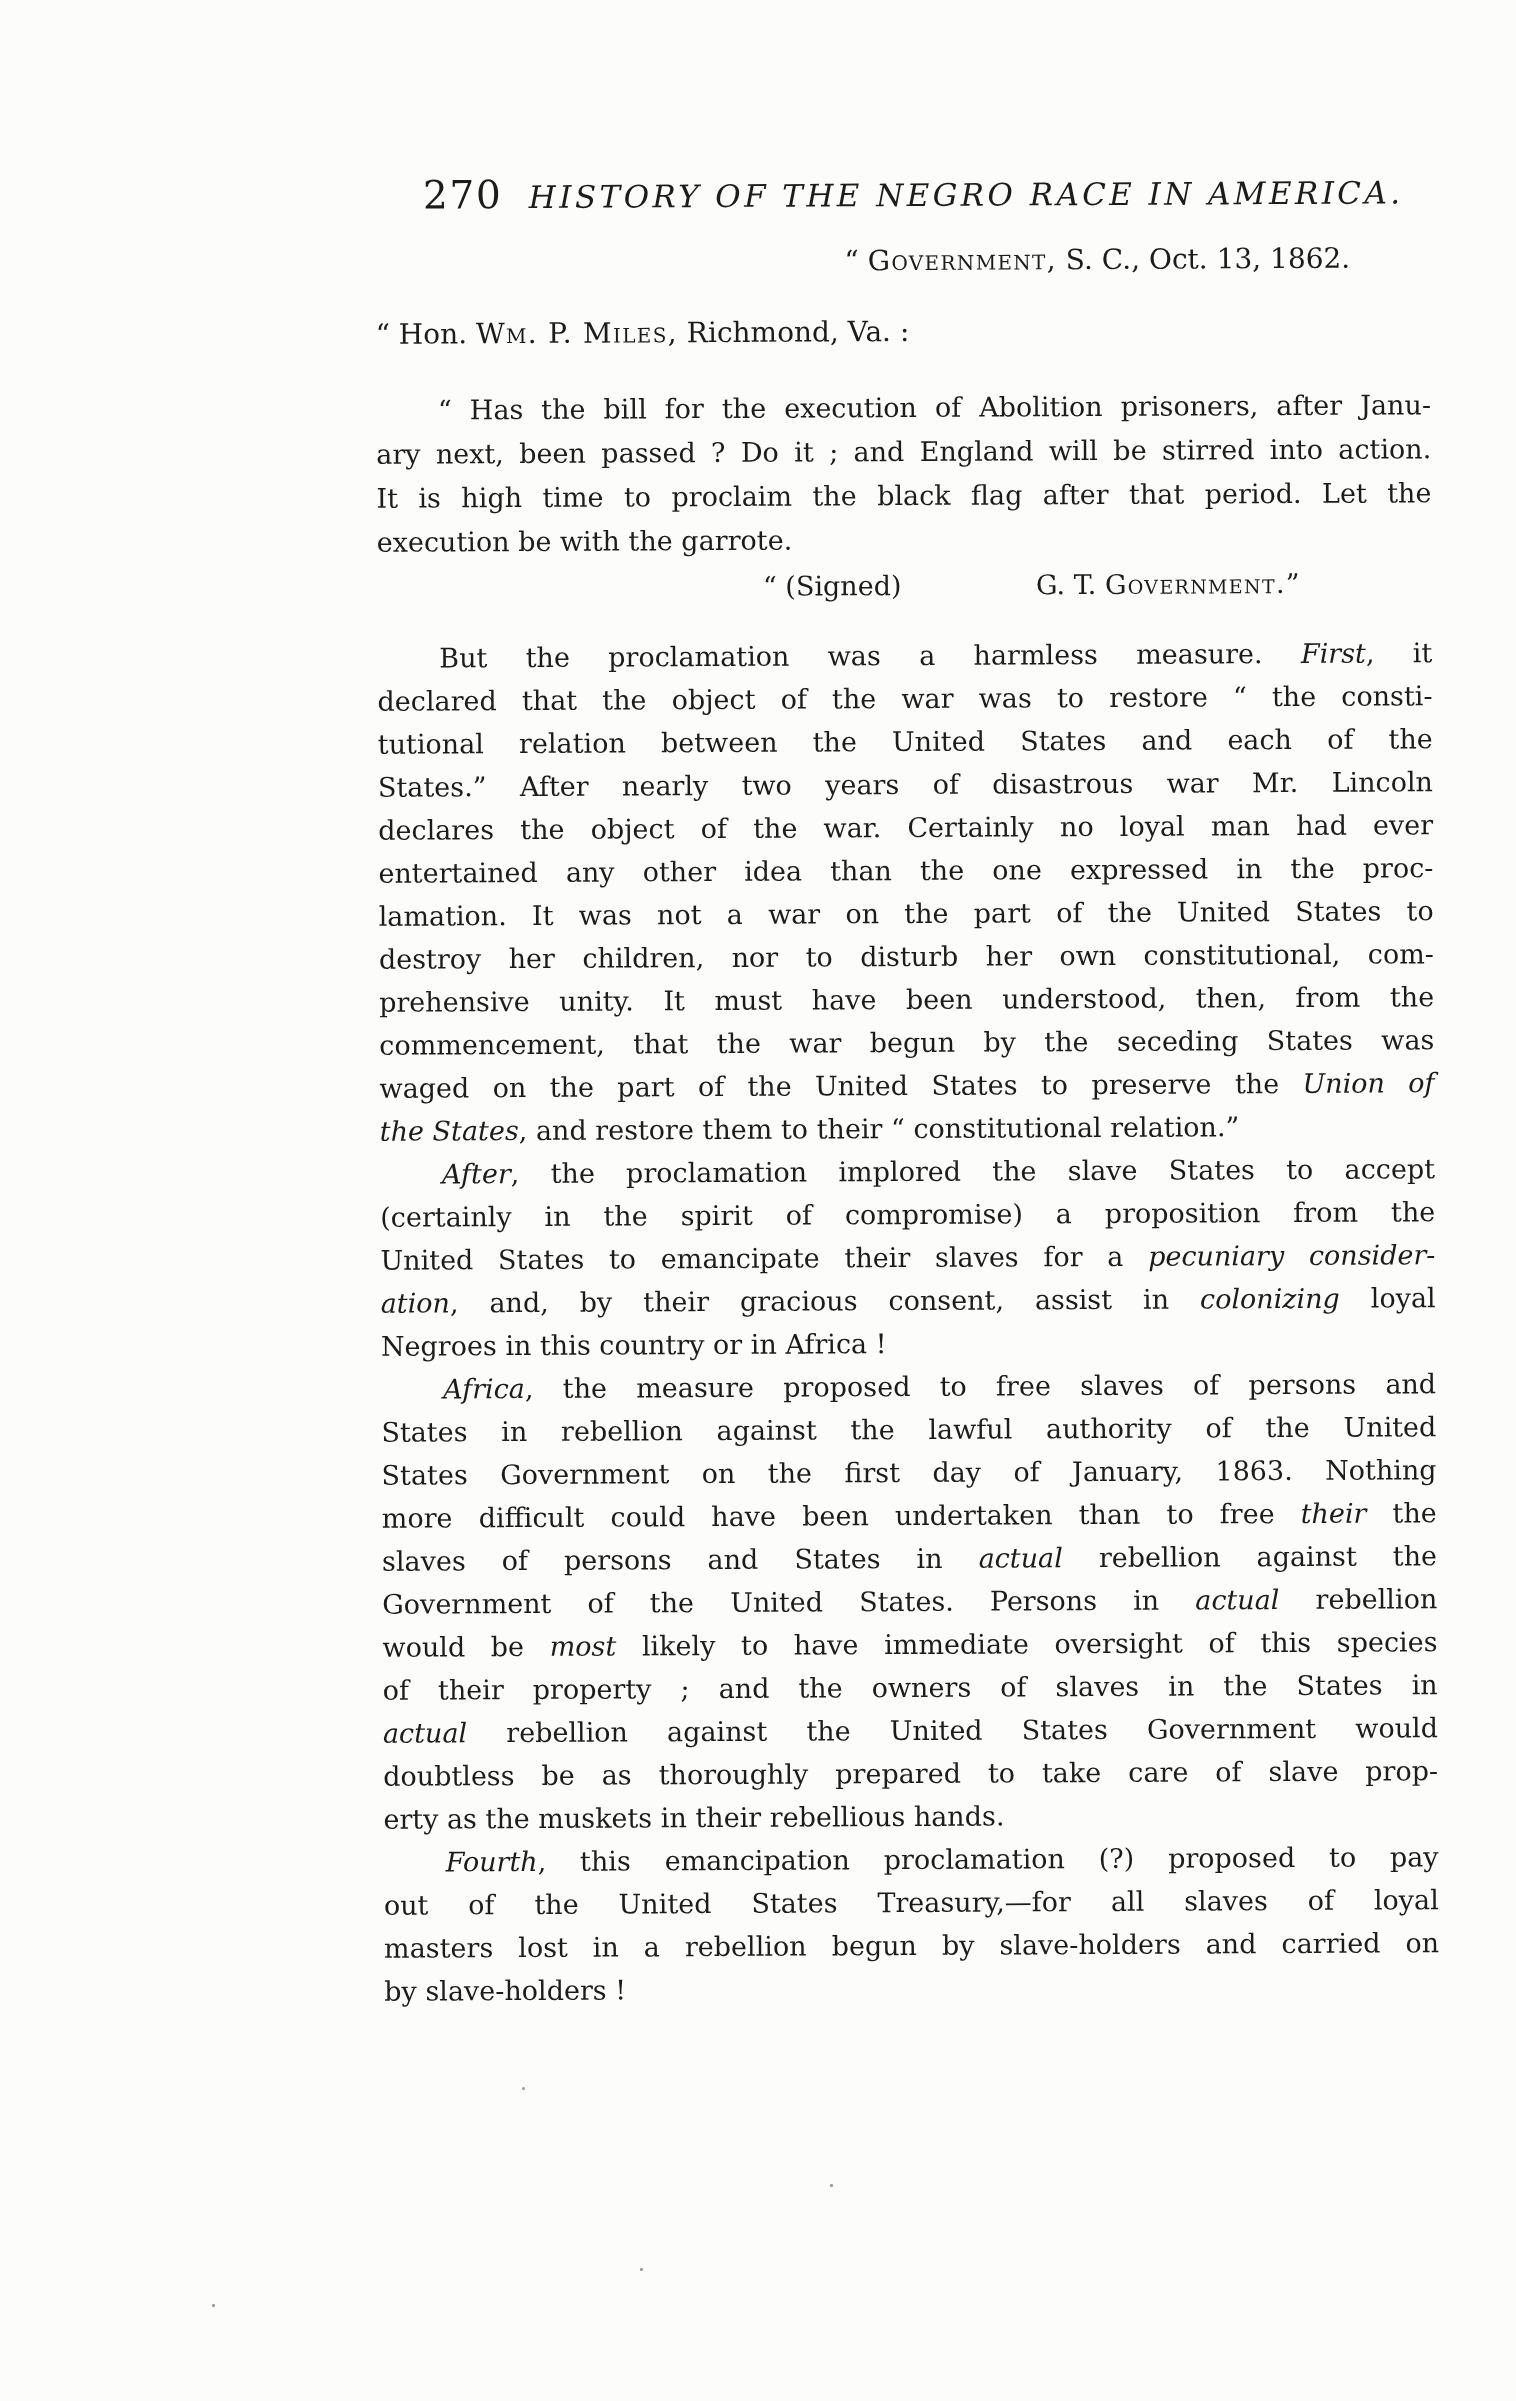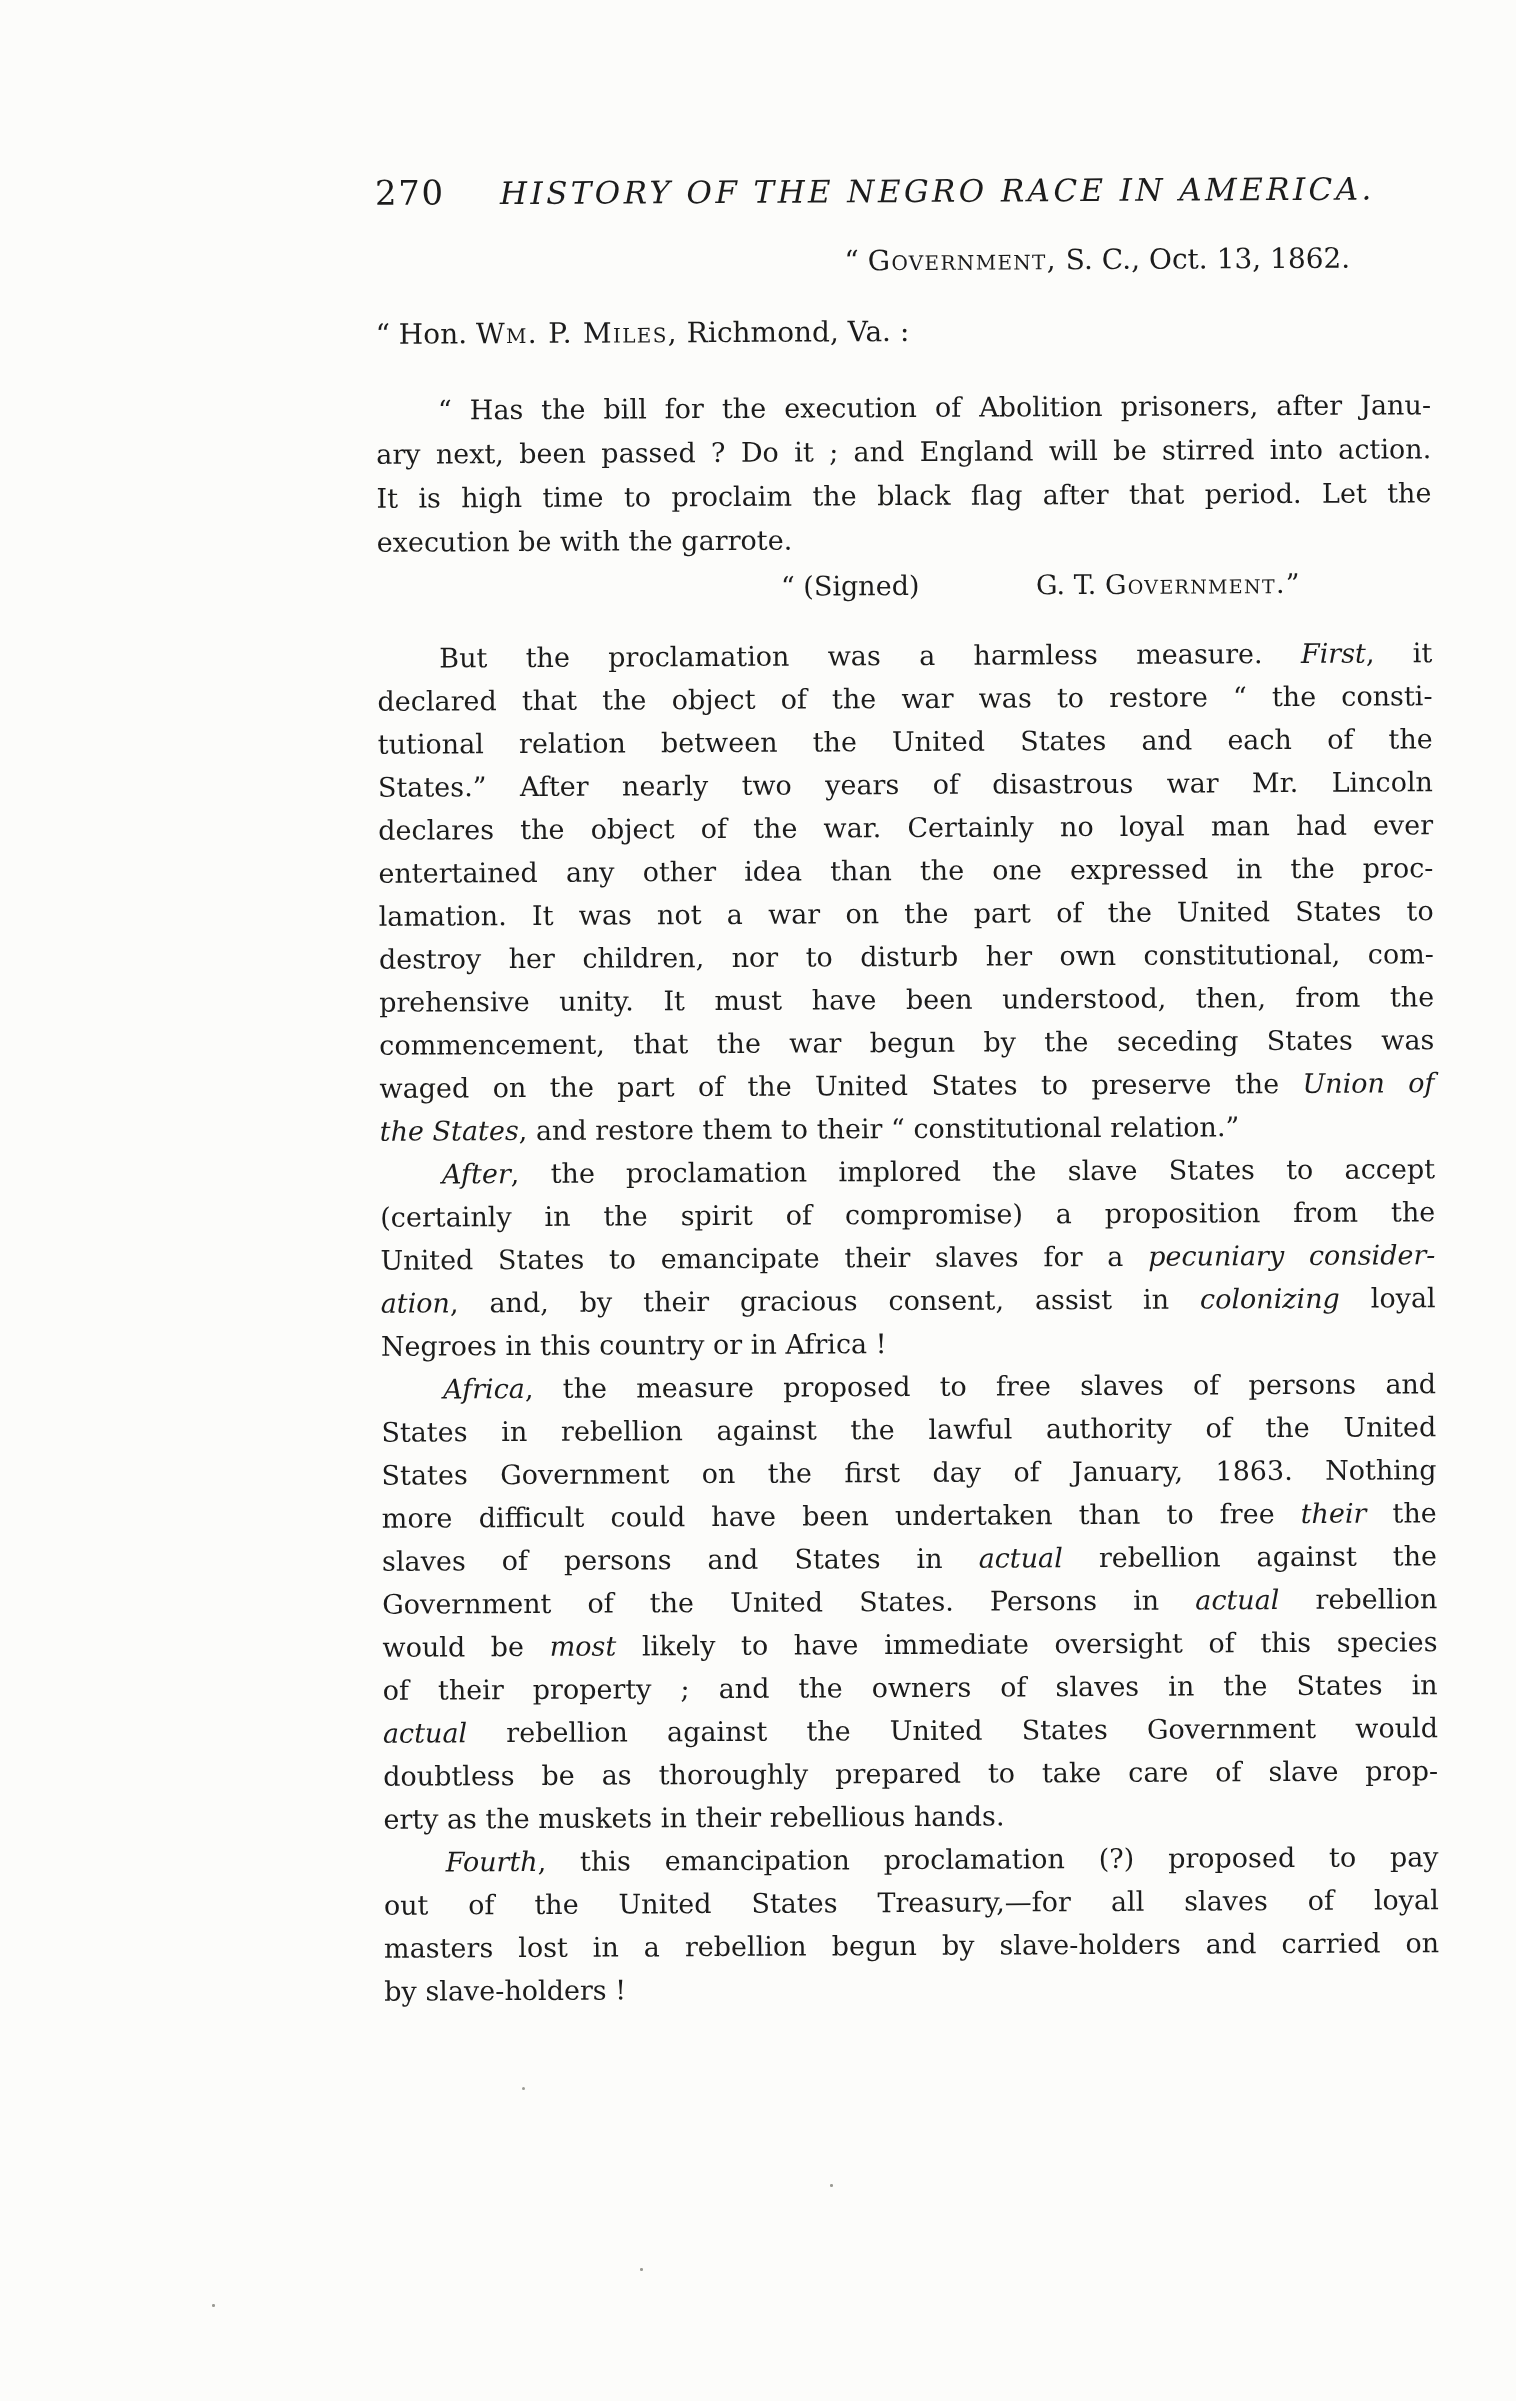--- a/index.html
+++ b/index.html
@@ -6,28 +6,28 @@
   .page{
     position:relative;width:1517px;height:2401px;
     background:#fcfcfa;color:#1c1c1c;overflow:hidden;
     font-family:"DejaVu Serif", serif;
   }
   .content{
     position:absolute;left:377px;top:0;width:1055px;height:100%;
     transform:rotate(-0.3deg);transform-origin:50% 25%;
   }
   .header{position:absolute;top:170px;left:0;right:0;display:flex;align-items:baseline;}
-  .page-num{font-size:34px;letter-spacing:1.7px;}
+  .page-num{font-size:39px;letter-spacing:1.7px;margin-left:48px;}
   .running-title{flex:1;text-align:center;font-style:italic;font-size:31px;letter-spacing:3.4px;white-space:nowrap;}
   .dateline{position:absolute;top:244px;left:0;right:80px;text-align:right;font-size:28px;white-space:nowrap;}
   .salutation{position:absolute;top:315px;left:0;font-size:28px;white-space:nowrap;}
   .sc{font-variant:small-caps;letter-spacing:1.3px;}
   .letter{position:absolute;top:386px;left:0;right:0;font-size:27px;line-height:44px;}
   .sigrow{position:absolute;top:570px;left:0;right:0;font-size:27px;height:44px;}
-  .sig-label{position:absolute;left:404px;white-space:nowrap;text-align:right;}
+  .sig-label{position:absolute;left:386px;white-space:nowrap;text-align:right;}
   .sig-name{position:absolute;left:659px;white-space:nowrap;}
   .bodytext{position:absolute;top:634px;left:0;right:0;font-size:27px;line-height:43px;}
   .line{text-align:justify;text-align-last:justify;height:43px;overflow:visible;}
   .letter .line{height:44px;}
   .line.noj{text-align:last;text-align-last:left;}
   .line.indent{text-indent:62px;}
   i{font-style:italic;}
   .speck{position:absolute;background:#9a9a94;border-radius:50%;}
 </style>
 </head>

